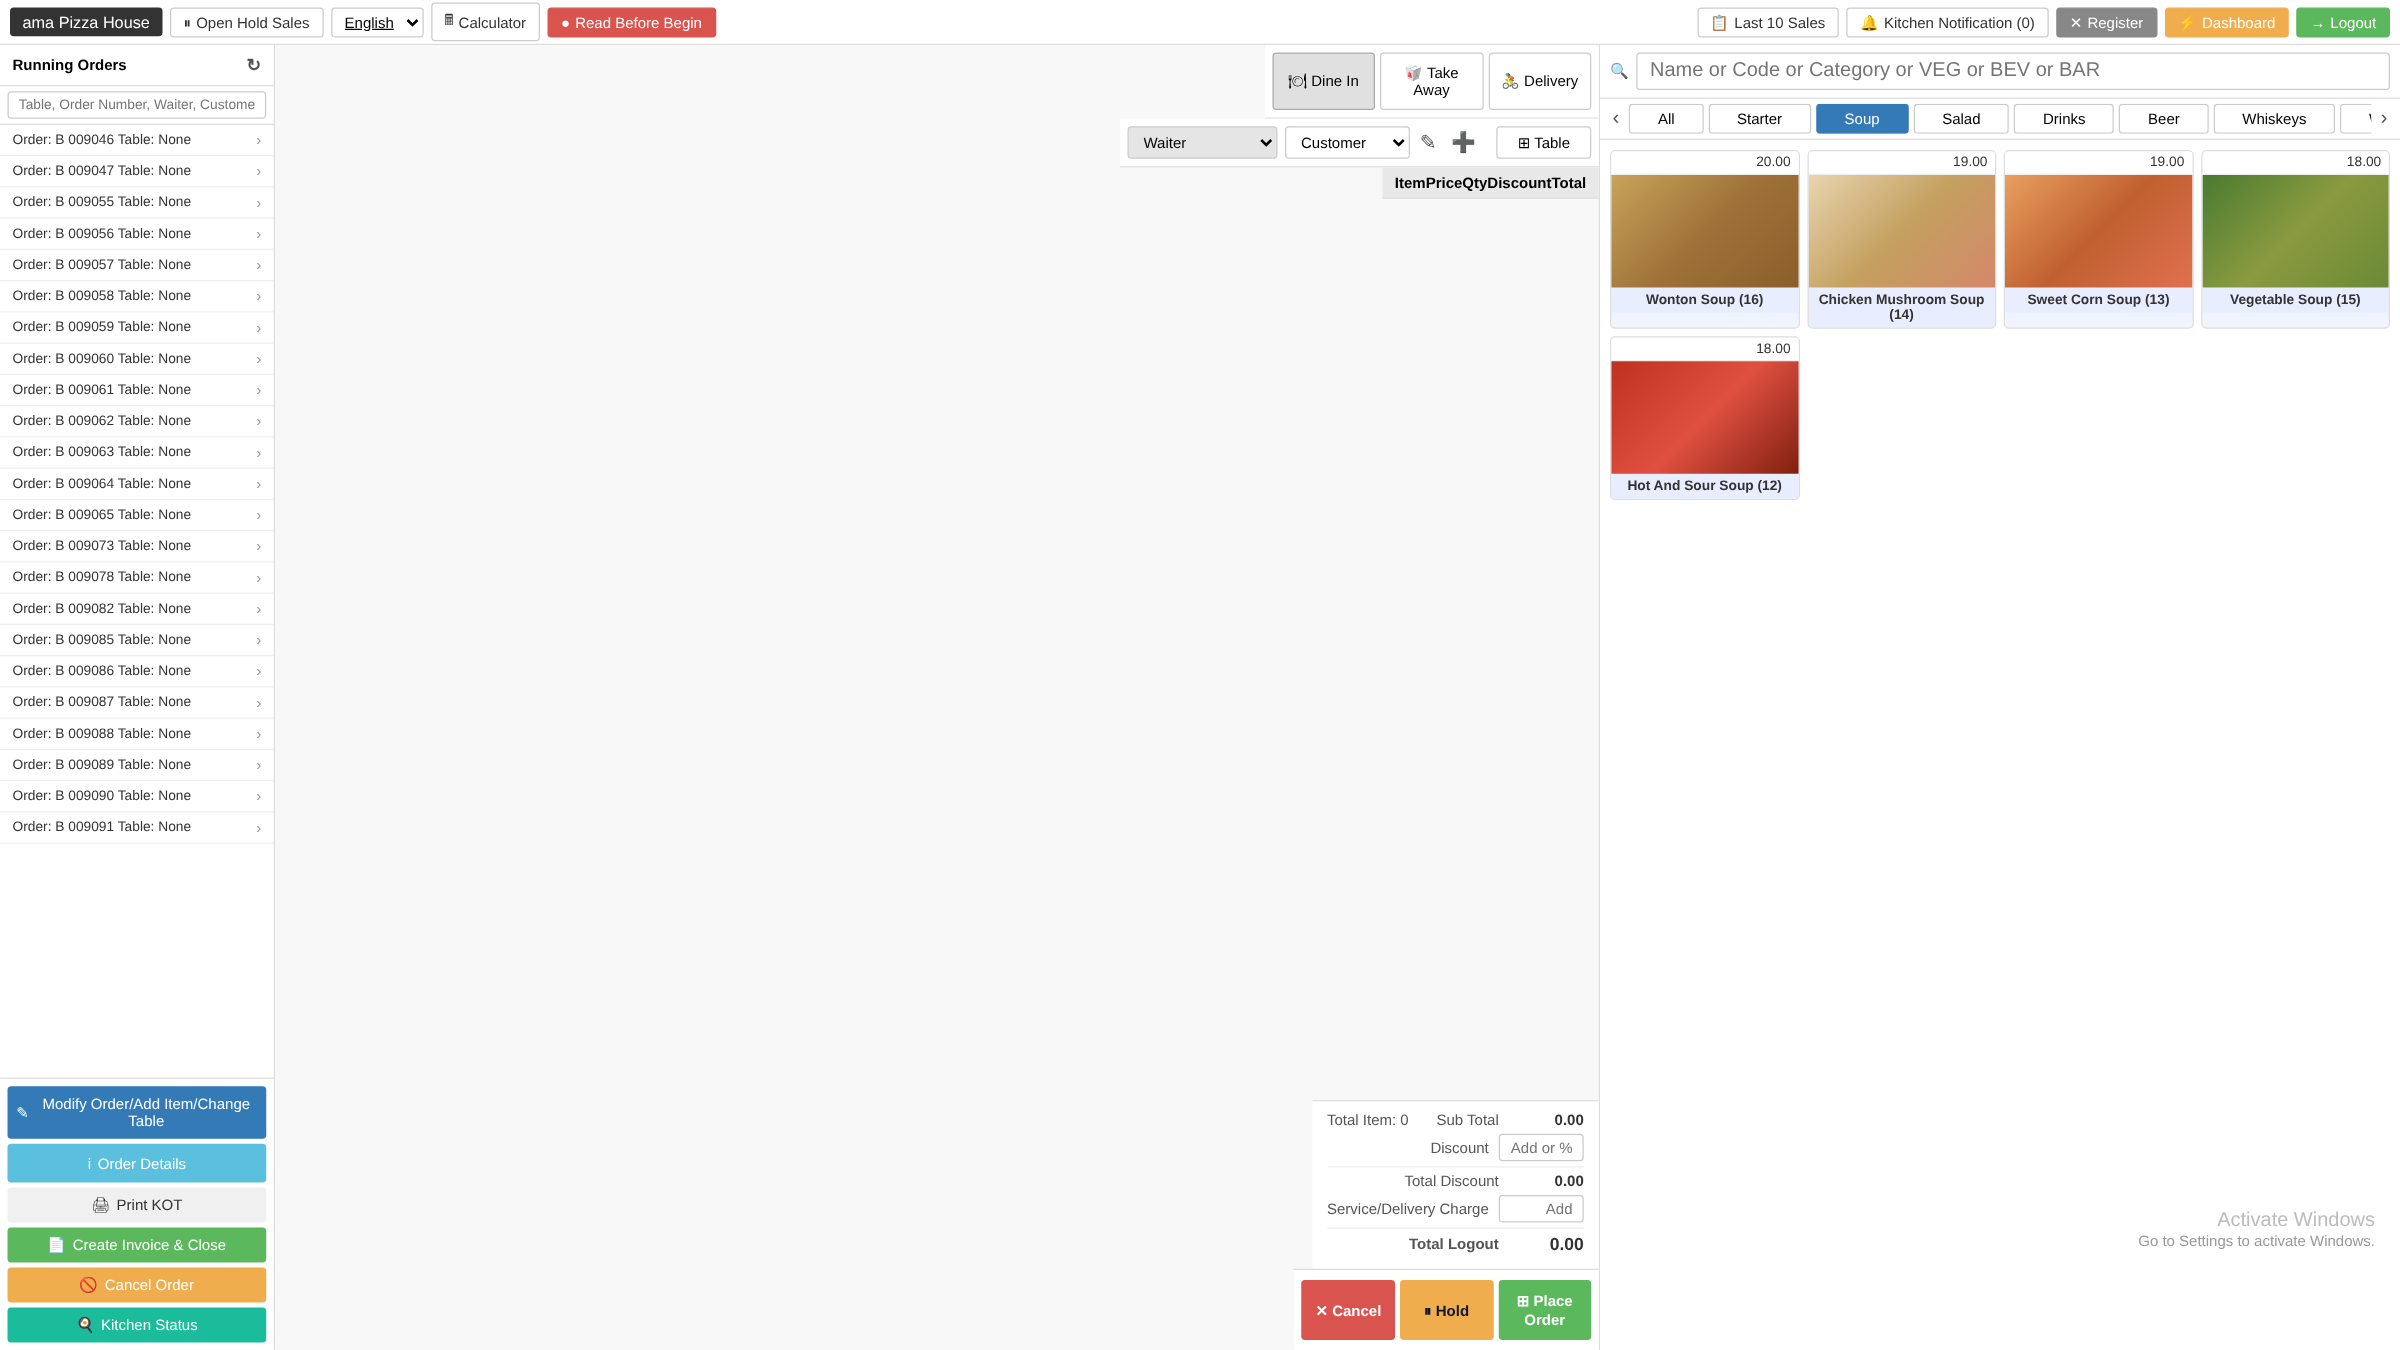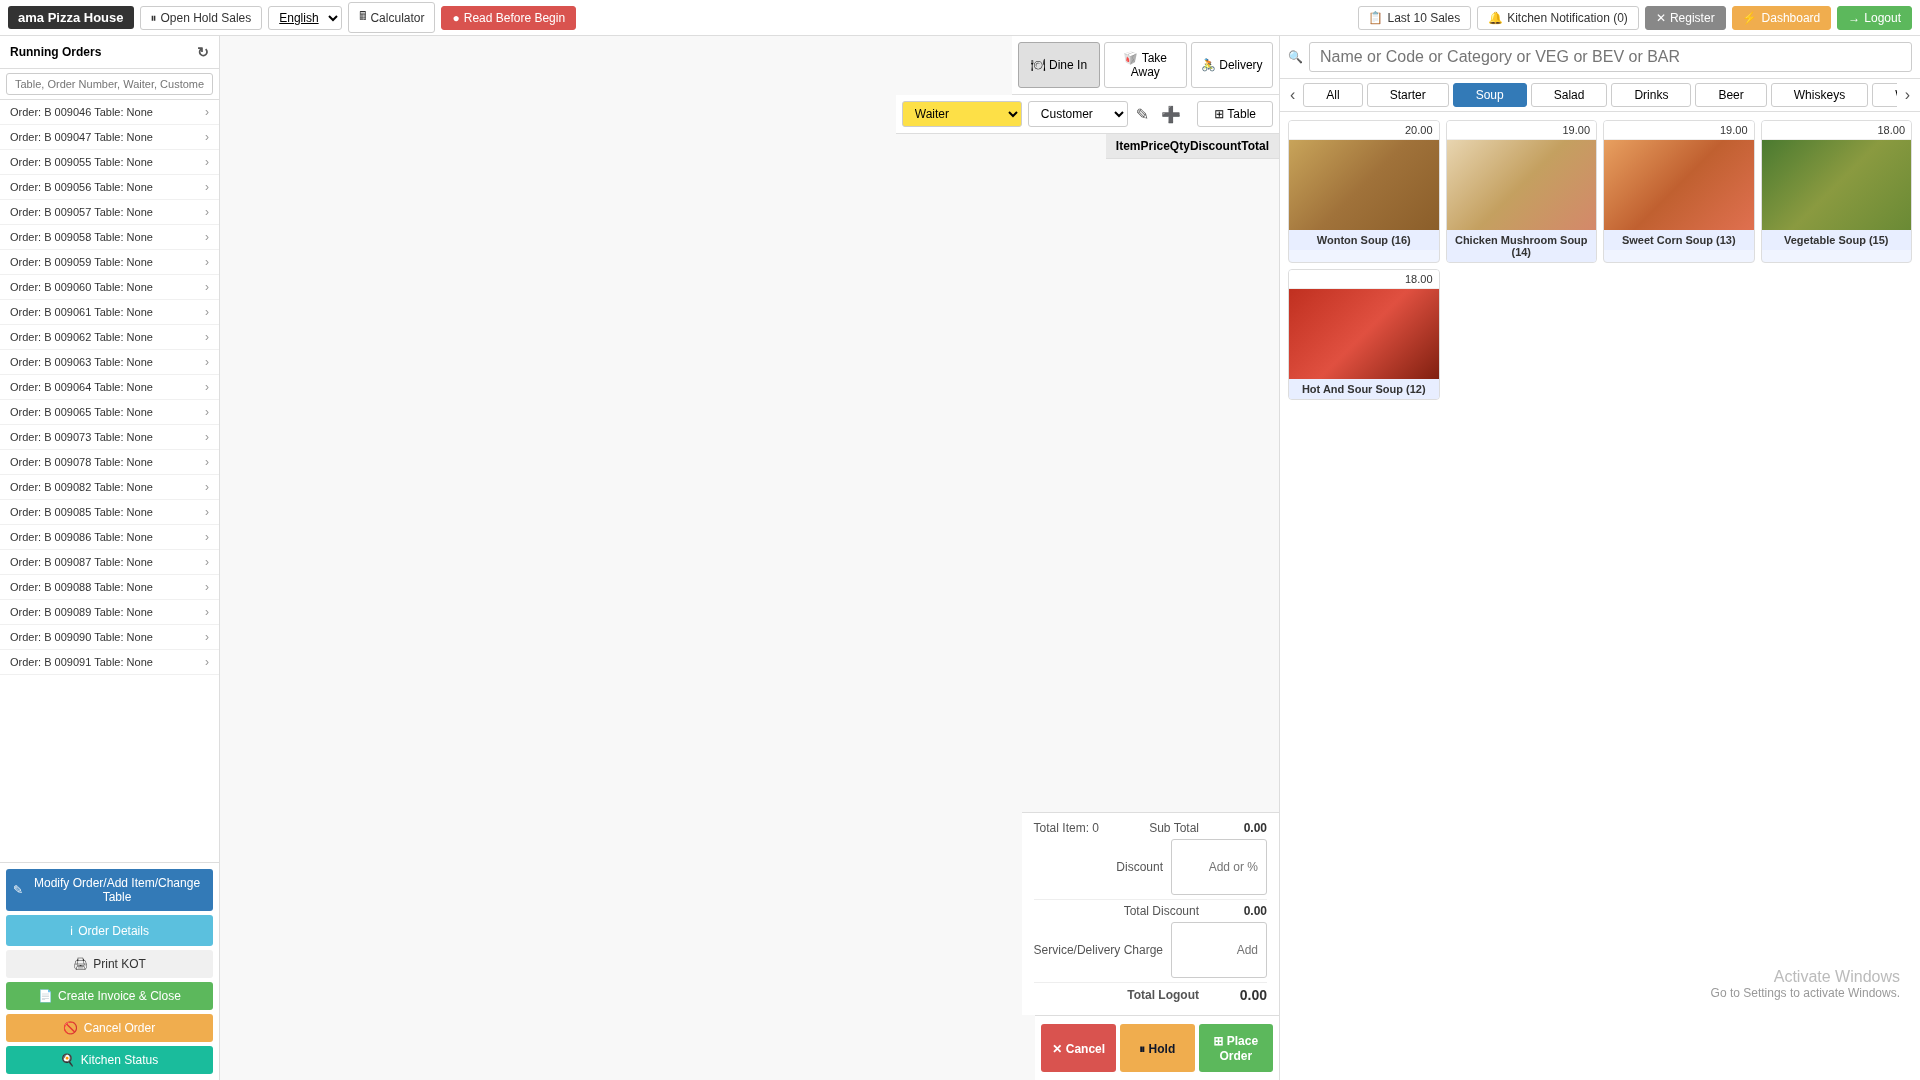--- a/index.html
+++ b/index.html
@@ -1,20 +1,20 @@
 <!DOCTYPE html>
 <html><head>
   <meta charset="utf-8">
   <style>
     * { box-sizing: border-box; margin: 0; padding: 0; font-family: Arial, sans-serif; font-size: 12px; }
     body { background: #f0f0f0; width: 1920px; height: 1080px; overflow: hidden; display: flex; flex-direction: column; }
 
     
     .topbar { display: flex; align-items: center; background: #fff; border-bottom: 1px solid #ddd; height: 36px; padding: 0 8px; gap: 6px; flex-shrink: 0; }
-    .topbar-brand { font-weight: bold; font-size: 13px; background: #333; color: #fff; padding: 4px 10px; border-radius: 3px; white-space: nowrap; }
+    .topbar-brand { font-weight: normal; font-size: 13px; background: #333; color: #fff; padding: 4px 10px; border-radius: 3px; white-space: nowrap; }
     .topbar-btn { display: flex; align-items: center; gap: 4px; padding: 4px 10px; border-radius: 3px; border: 1px solid #ccc; background: #fff; cursor: pointer; font-size: 12px; white-space: nowrap; }
     .topbar-btn.green { background: #5cb85c; color: #fff; border-color: #5cb85c; }
     .topbar-btn.red { background: #d9534f; color: #fff; border-color: #d9534f; }
     .topbar-btn.yellow { background: #f0ad4e; color: #fff; border-color: #f0ad4e; }
     .topbar-btn.gray { background: #888; color: #fff; border-color: #888; }
     .topbar-btn.outline { background: #fff; color: #333; border-color: #ccc; }
     .lang-select { border: 1px solid #ccc; border-radius: 3px; padding: 3px 6px; font-size: 12px; background: #fff; text-decoration: underline; }
     .topbar-spacer { flex: 1; }
 
     
@@ -36,37 +36,37 @@
     .left-btn.green { background: #5cb85c; color: #fff; }
     .left-btn.orange { background: #f0ad4e; color: #fff; }
     .left-btn.cyan { background: #1abc9c; color: #fff; }
 
     
     .center-panel { flex: 1; display: flex; flex-direction: column; background: #f8f8f8; border-right: 1px solid #ddd; align-items: flex-end; }
     .order-type-row { display: flex; padding: 6px; gap: 4px; background: #fff; border-bottom: 1px solid #ddd; }
     .order-type-btn { flex: 1; padding: 8px; border: 1px solid #ccc; border-radius: 3px; background: #fff; cursor: pointer; text-align: center; font-size: 12px; }
     .order-type-btn.active { background: #e0e0e0; border-color: #aaa; }
     .order-meta-row { display: flex; align-items: center; padding: 6px; gap: 6px; background: #fff; border-bottom: 1px solid #ddd; }
-    .waiter-select { border: 1px solid #ccc; border-radius: 3px; padding: 4px 8px; font-size: 12px; background: #fde047; min-width: 120px; }
+    .waiter-select { border: 1px solid #ccc; border-radius: 3px; padding: 4px 8px; font-size: 12px; background: #e5e5e5; min-width: 120px; }
     .customer-select-wrap { display: flex; align-items: center; gap: 4px; }
     .customer-select { border: 1px solid #ccc; border-radius: 3px; padding: 4px 8px; font-size: 12px; background: #fff; min-width: 100px; }
     .icon-btn { border: none; background: none; cursor: pointer; font-size: 16px; color: #555; padding: 2px 4px; }
     .table-btn { border: 1px solid #ccc; border-radius: 3px; padding: 5px 16px; background: #fff; cursor: pointer; font-size: 12px; }
     .order-columns { display: flex; background: #e8e8e8; padding: 5px 10px; border-bottom: 1px solid #ddd; }
     .col-item { flex: 3; font-weight: bold; }
     .col-price { flex: 1; font-weight: bold; text-align: center; }
     .col-qty { flex: 1; font-weight: bold; text-align: center; }
     .col-discount { flex: 1; font-weight: bold; text-align: center; }
     .col-total { flex: 1; font-weight: bold; text-align: right; }
     .order-items-area { flex: 1; overflow-y: auto; background: #fff; }
     .order-footer { background: #fff; border-top: 1px solid #ddd; padding: 8px 12px; }
     .footer-row { display: flex; justify-content: space-between; align-items: center; margin-bottom: 4px; }
     .footer-label { color: #555; }
     .footer-value { color: #333; font-weight: bold; min-width: 60px; text-align: right; }
-    .add-input { border: 1px solid #ccc; border-radius: 3px; padding: 20px 8px; font-size: 12px; width: 96px; text-align: right; }
+    .add-input { border: 1px solid #ccc; border-radius: 3px; padding: 3px 8px; font-size: 12px; width: 68px; text-align: right; }
     .footer-divider { border: none; border-top: 1px solid #eee; margin: 4px 0; }
     .action-row { display: flex; gap: 4px; padding: 8px 6px; background: #fff; border-top: 1px solid #ddd; }
     .action-btn { flex: 1; padding: 9px; border-radius: 3px; border: none; cursor: pointer; font-size: 13px; font-weight: bold; text-align: center; }
     .action-btn.cancel { background: #d9534f; color: #fff; }
     .action-btn.hold { background: #f0ad4e; color: #0f172a; }
     .action-btn.direct { background: #5bc0de; color: #fff; }
     .action-btn.place { background: #5cb85c; color: #fff; }
 
     
     .right-panel { width: 640px; background: #fff; display: flex; flex-direction: column; flex-shrink: 0; }

